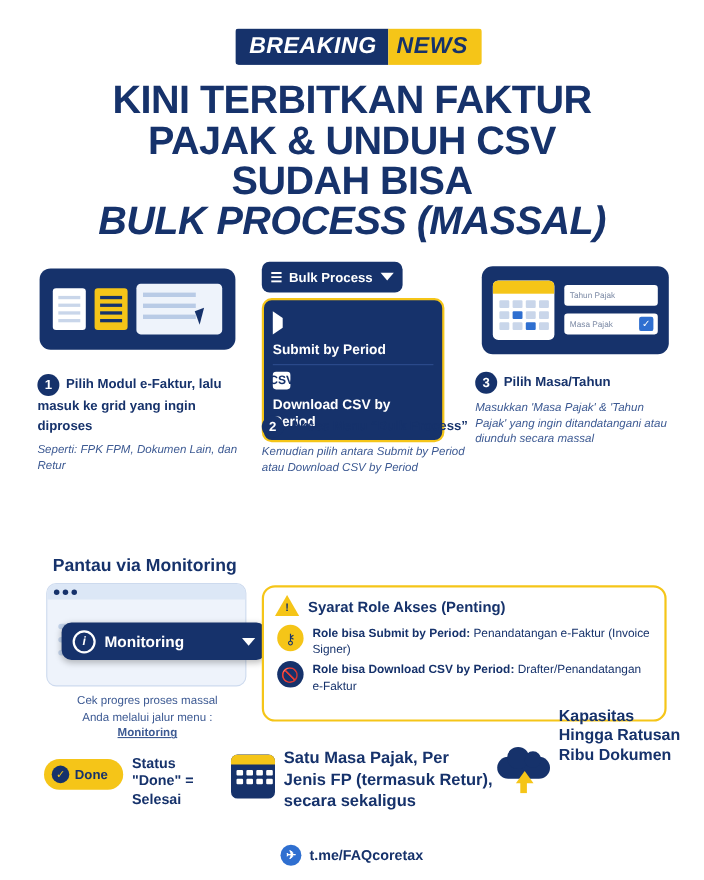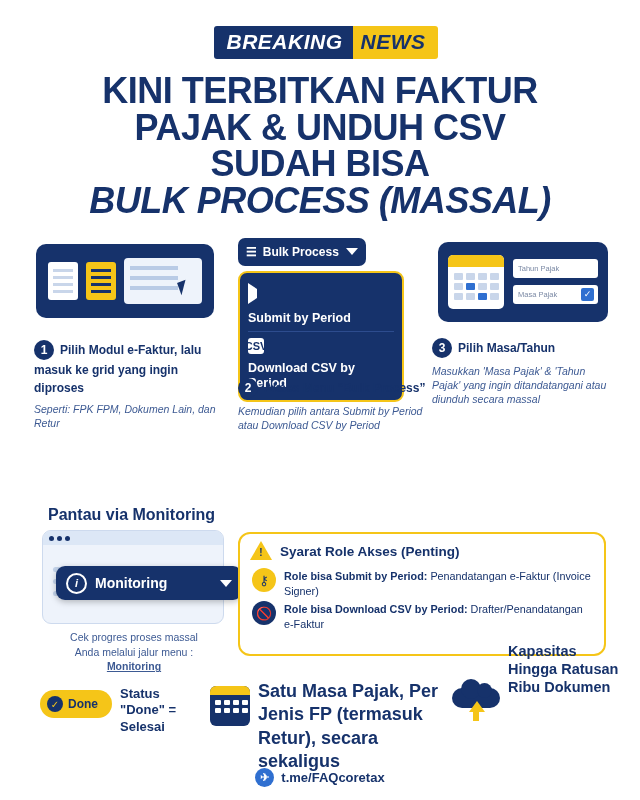--- a/index.html
+++ b/index.html
@@ -138,21 +138,21 @@
     display:flex;align-items:center;gap:5px;padding-left:7px;box-sizing:border-box;
   }
   .done-badge .ck{width:16px;height:16px;border-radius:50%;background:#16326b;color:#f5c518;font-size:10px;display:flex;align-items:center;justify-content:center;}
   .done-badge .lbl{font-size:12px;font-weight:bold;color:#16326b;text-align:right;}
   .b1t{position:absolute;left:120px;top:660px;width:86px;font-size:13px;font-weight:bold;line-height:1.25;color:#16326b;}
 
   .cal2{position:absolute;left:210px;top:660px;width:40px;height:40px;background:#16326b;border-radius:6px;overflow:hidden;}
   .cal2 .cap{height:9px;background:#f5c518;}
   .cal2 .dots{position:absolute;top:14px;left:5px;display:grid;grid-template-columns:repeat(4,6px);grid-gap:3px;}
   .cal2 .dots i{display:block;width:6px;height:5px;background:#ffffff;border-radius:1px;}
-  .b2t{position:absolute;left:258px;top:654px;width:190px;font-size:18px;font-weight:bold;line-height:1.3;color:#16326b;}
+  .b2t{position:absolute;left:258px;top:654px;width:190px;font-size:15px;font-weight:bold;line-height:1.3;color:#16326b;}
 
   .cloud{position:absolute;left:452px;top:658px;width:48px;height:40px;}
   .cloud .c{position:absolute;left:0;top:4px;width:48px;height:20px;background:#16326b;border-radius:11px;}
   .cloud .c:before{content:"";position:absolute;left:9px;top:-9px;width:20px;height:20px;background:#16326b;border-radius:50%;}
   .cloud .c:after{content:"";position:absolute;left:25px;top:-5px;width:15px;height:15px;background:#16326b;border-radius:50%;}
   .cloud .ar{position:absolute;left:17px;top:17px;width:0;height:0;border-left:8px solid transparent;border-right:8px solid transparent;border-bottom:11px solid #f5c518;}
   .cloud .st{position:absolute;left:21px;top:27px;width:6px;height:10px;background:#f5c518;}
   .b3t{position:absolute;left:508px;top:616px;width:120px;font-size:14.5px;font-weight:bold;line-height:1.25;color:#16326b;}
 
   

